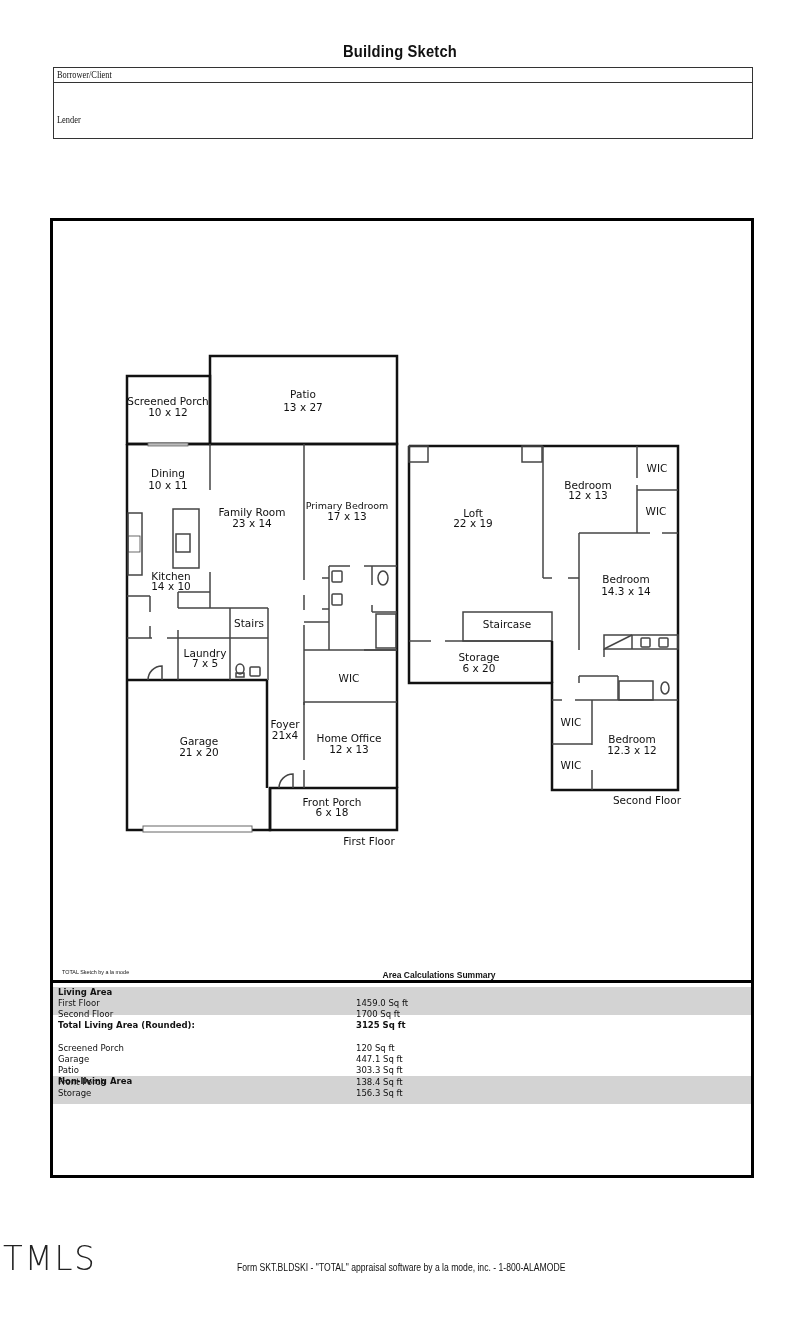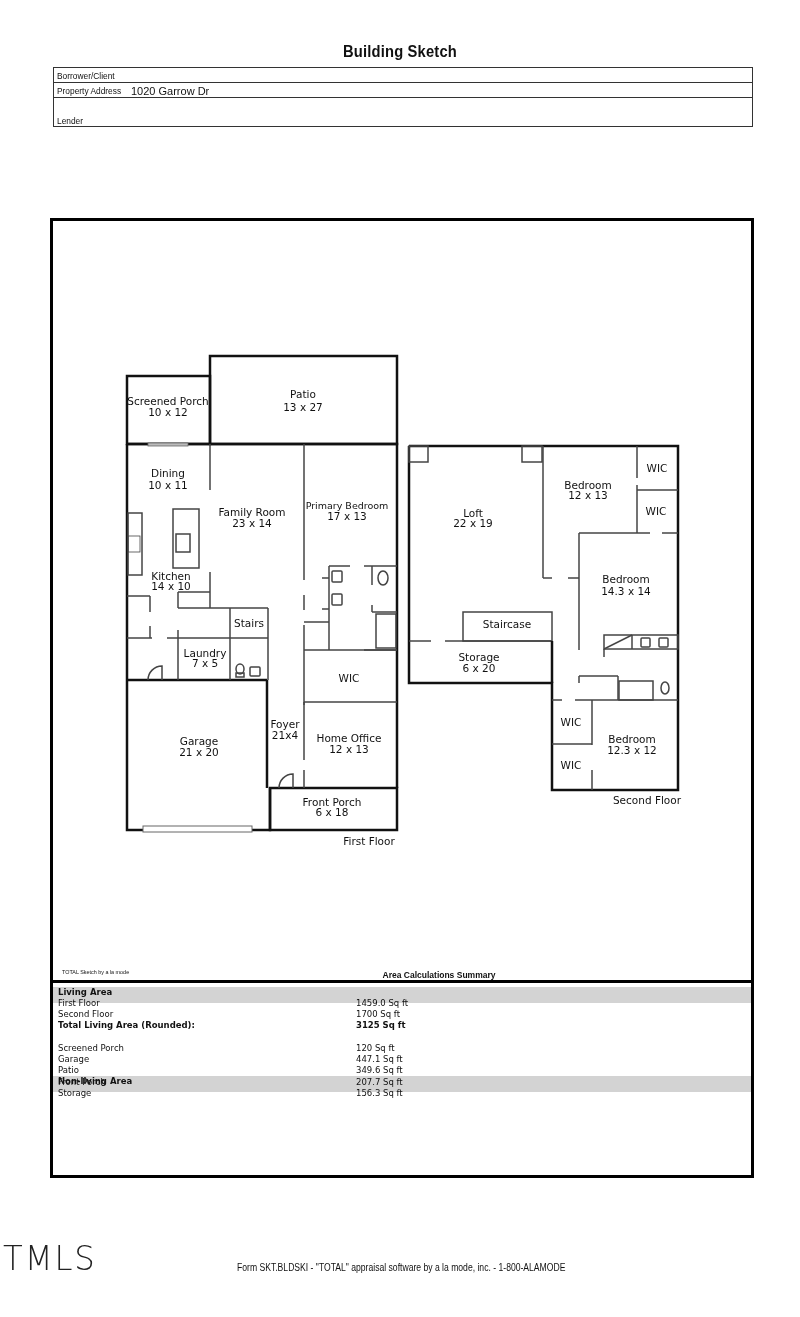--- a/index.html
+++ b/index.html
@@ -1,48 +1,44 @@
 <!DOCTYPE html>
 <html><head>
 <meta charset="utf-8">
 <style>
   html, body { margin:0; padding:0; background:#fff; }
   body { width:800px; height:1317px; position:relative; overflow:hidden; font-family:"Liberation Sans", sans-serif; color:#111; }
   .title { position:absolute; left:0; width:800px; top:43px; text-align:center; font-weight:bold; font-size:16px; letter-spacing:0.2px; transform:scaleX(0.92); }
-  .hdr { position:absolute; left:53px; top:67px; width:700px; height:60px; border:1px solid #333; box-sizing:border-box; }
+  .hdr { position:absolute; left:53px; top:67px; width:700px; height:72px; border:1px solid #333; box-sizing:border-box;font-family:Liberation Serif, serif; }
   .hrow { position:absolute; left:0; width:100%; height:15px; border-bottom:1px solid #333; box-sizing:border-box; font-size:10px; }
   .hrow:last-child { border-bottom:none; }
   .hlbl { position:absolute; left:3px; top:2px; font-size:9.5px; transform:scaleX(0.88); transform-origin:left; }
   .hval { position:absolute; top:2px; font-size:11px; }
   .frame { position:absolute; left:50px; top:218px; width:704px; height:960px; border:3px solid #000; box-sizing:border-box; }
   .plan { position:absolute; left:0; top:0; }
   .plan text { font-family:"DejaVu Sans", sans-serif; font-size:10.5px; fill:#111; text-anchor:middle; }
   .credit { position:absolute; left:62px; top:969px; font-size:6px; transform:scaleX(0.9); transform-origin:left; }
   .sumtitle { position:absolute; left:0; width:800px; top:970px; text-align:center; font-size:8.5px; font-weight:bold;padding-left:39px; }
   .sumline { position:absolute; left:50px; width:704px; top:980px; height:3px; background:#000; }
-  .srow { position:absolute; left:53px; width:698px; height:16px; font-size:8.5px; font-family:"DejaVu Sans", sans-serif; }
+  .srow { position:absolute; left:53px; width:698px; height:28px; font-size:8.5px; font-family:"DejaVu Sans", sans-serif; }
   .srow.band { background:#d3d3d3; font-weight:bold; }
   .srow .l { position:absolute; left:5px; top:0px; }
   .srow .v { position:absolute; left:303px; top:0px; }
   .srow.bold { font-weight:bold; }
   .tmls { position:absolute; left:3px; top:1238px; font-size:34px; font-weight:100; letter-spacing:2px; color:#222; font-family:"DejaVu Sans", sans-serif; transform:scaleX(0.95); transform-origin:left; }
   .footer { position:absolute; left:237px; top:1262px; font-size:10px; transform:scaleX(0.86); transform-origin:left; white-space:nowrap; }
 </style>
 </head>
 <body>
 
 <div class="title">Building Sketch</div>
 
 <div class="hdr">
   <div class="hrow" style="top:0">
     <span class="hlbl">Borrower/Client</span>
-  </div>
-  <div class="hrow" style="top:15px">
-    <span class="hlbl">Property Address</span>
-    <span class="hval" style="left:77px">1020 Garrow Dr</span>
   </div>
   <div class="hrow" style="top:45px">
     <span class="hlbl">Lender</span>
   </div>
 </div>
 
 <div class="frame"></div>
 
 <svg class="plan" width="800" height="1317">
   <g fill="none" stroke="#111" stroke-width="2.5">
@@ -222,25 +218,25 @@
 <div class="srow" style="top:1043px">
   <span class="l">Screened Porch</span>
   <span class="v">120 Sq ft</span>
 </div>
 <div class="srow" style="top:1054px">
   <span class="l">Garage</span>
   <span class="v">447.1 Sq ft</span>
 </div>
 <div class="srow" style="top:1065px">
   <span class="l">Patio</span>
-  <span class="v">349.6 Sq ft</span>
+  <span class="v">303.3 Sq ft</span>
 </div>
 <div class="srow" style="top:1077px">
   <span class="l">Front Porch</span>
-  <span class="v">207.7 Sq ft</span>
+  <span class="v">138.4 Sq ft</span>
 </div>
 <div class="srow" style="top:1088px">
   <span class="l">Storage</span>
   <span class="v">156.3 Sq ft</span>
 </div>
 
 <div class="tmls">TMLS</div>
 <div class="footer">Form SKT.BLDSKI - "TOTAL" appraisal software by a la mode, inc. - 1-800-ALAMODE</div>
 
 </body></html>

